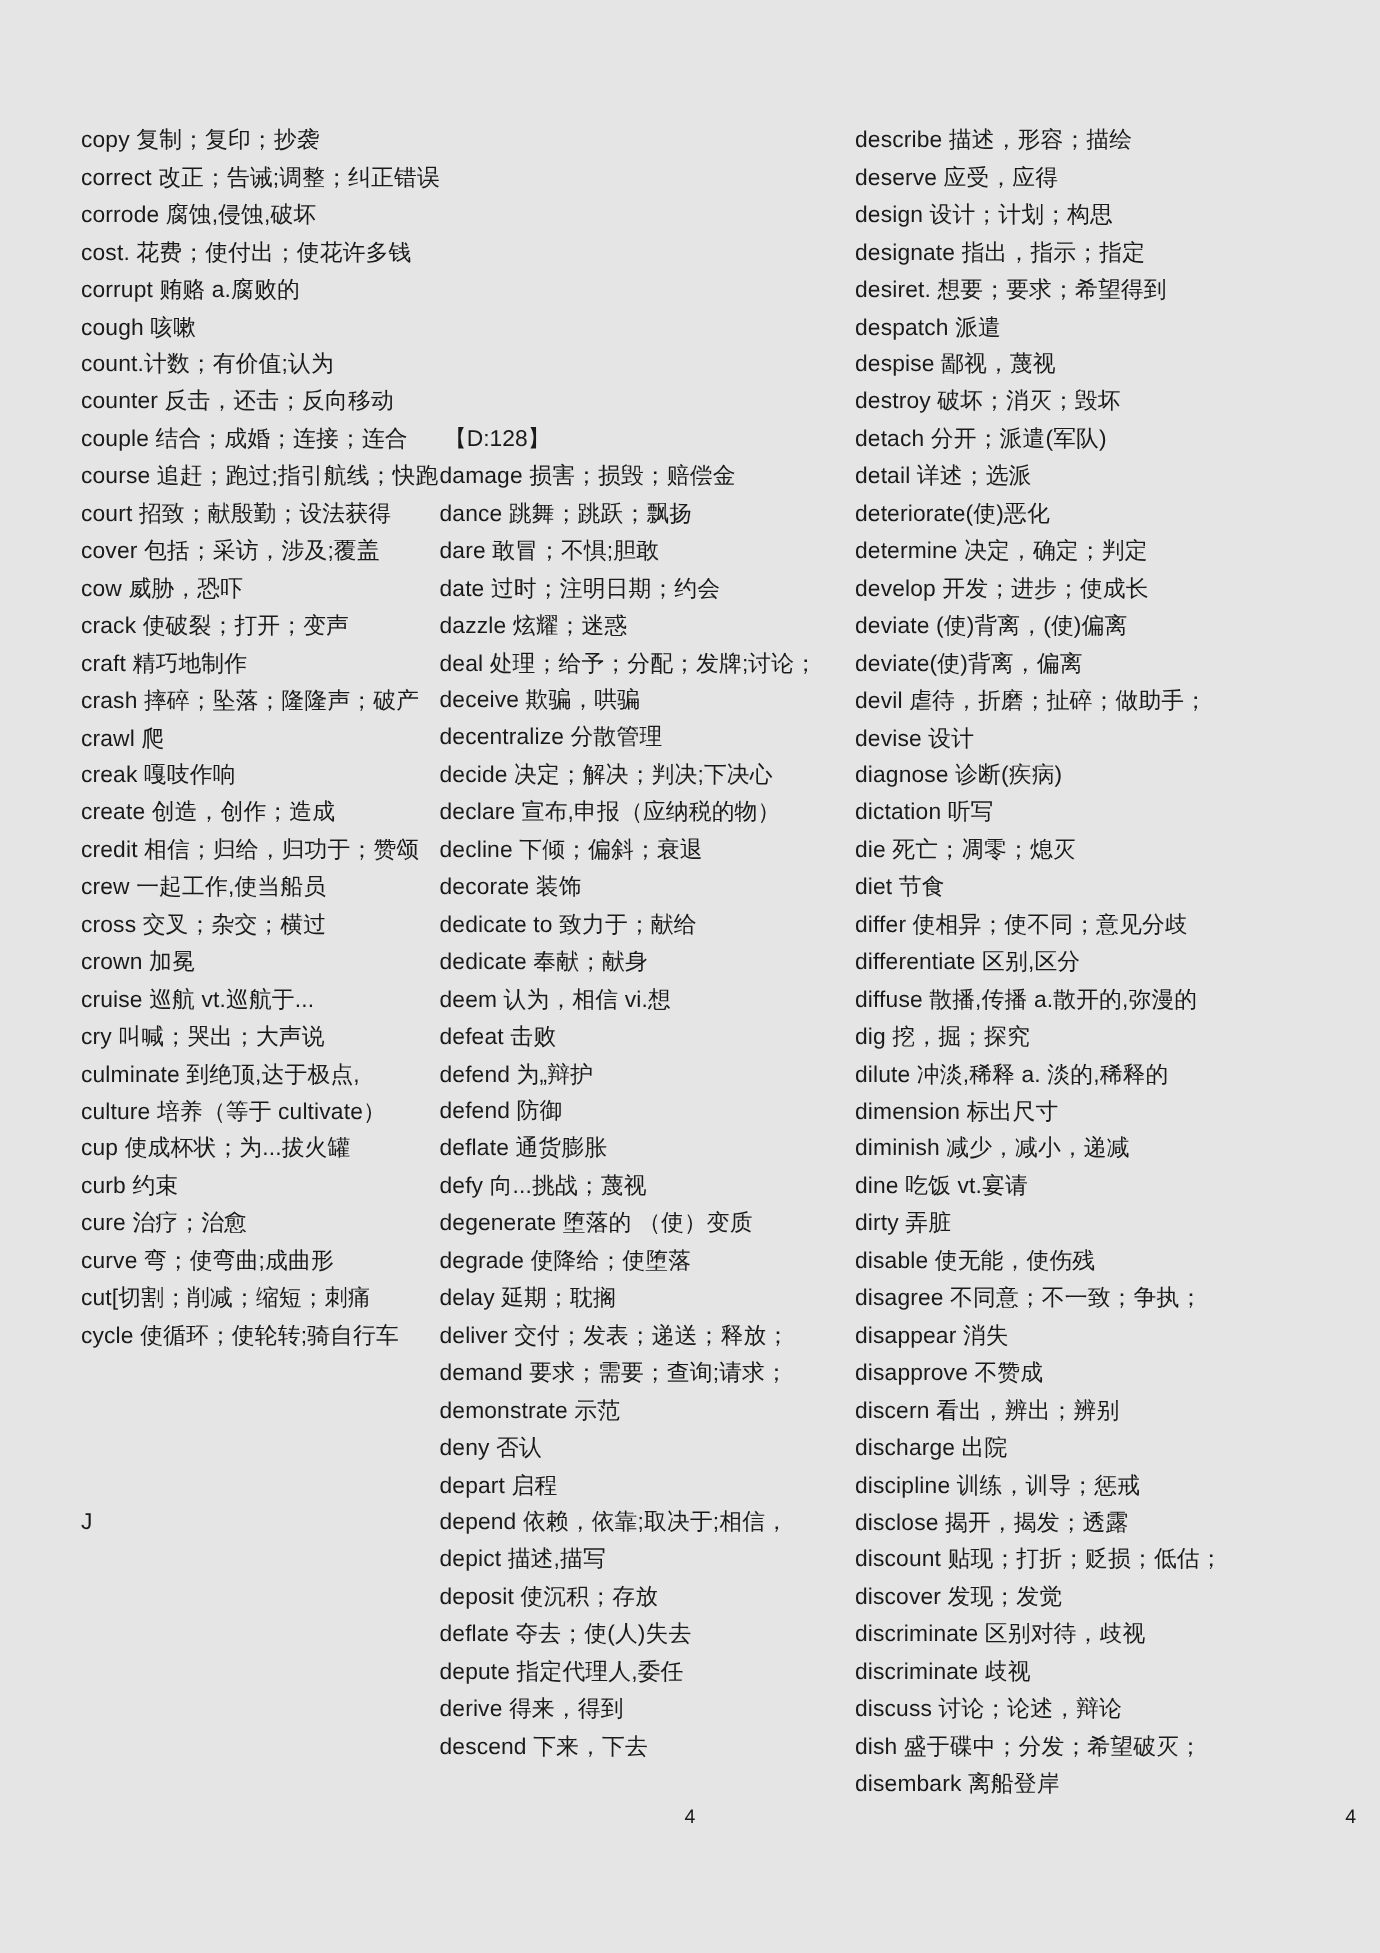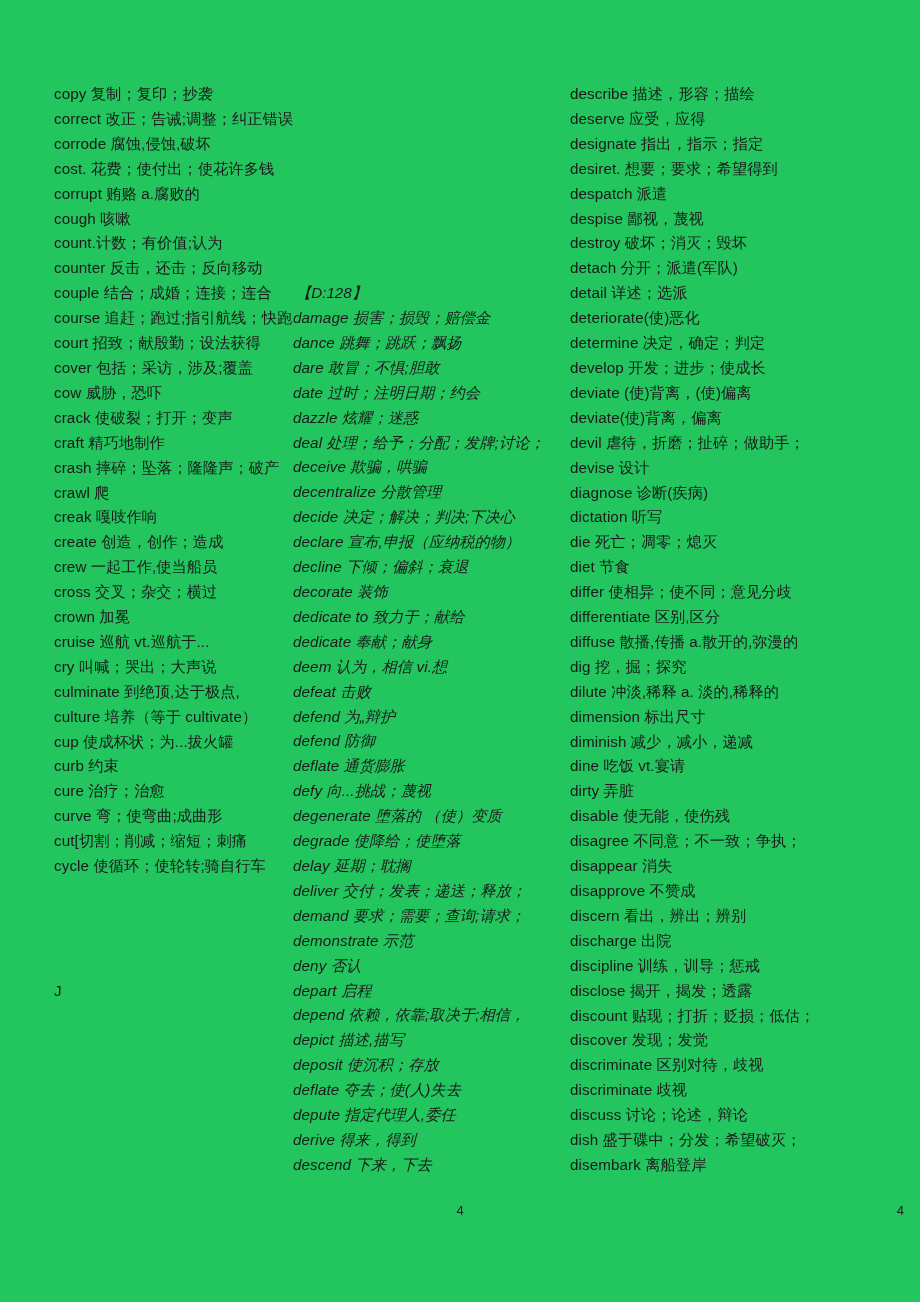--- a/index.html
+++ b/index.html
@@ -5,39 +5,39 @@
 <style>
   html, body {
     margin: 0;
     padding: 0;
     background: #ffffff;
   }
   .page {
     position: relative;
     width: 920px;
     height: 1302px;
-    background: #22c55e;
+    background: #e5e5e5;
     overflow: hidden;
     font-family: "Liberation Sans", "DejaVu Sans", sans-serif;
     color: #141414;
   }
   .columns {
     position: absolute;
     top: 82px;
     left: 0;
     width: 920px;
     display: flex;
     flex-direction: row;
     align-items: flex-start;
   }
   .column {
     box-sizing: border-box;
   }
   .col-1 { width: 285px; padding-left: 54px; }
-  .col-2 { width: 285px; padding-left: 8px; font-style: italic; }
+  .col-2 { width: 285px; padding-left: 8px; }
   .col-3 { width: 350px; padding-left: 0px; }
 
   .entry {
     font-size: 15.2px;
     line-height: 24.9px;
     white-space: nowrap;
     letter-spacing: 0.1px;
     color: #1a1a1a;
   }
   .section-head {
@@ -101,20 +101,21 @@
         <div class="entry">course 追赶；跑过;指引航线；快跑</div>
         <div class="entry">court 招致；献殷勤；设法获得</div>
         <div class="entry">cover 包括；采访，涉及;覆盖</div>
         <div class="entry">cow 威胁，恐吓</div>
         <div class="entry">crack  使破裂；打开；变声</div>
         <div class="entry">craft  精巧地制作</div>
         <div class="entry">crash 摔碎；坠落；隆隆声；破产</div>
         <div class="entry">crawl 爬</div>
         <div class="entry">creak 嘎吱作响</div>
         <div class="entry">create 创造，创作；造成</div>
+        <div class="entry">credit 相信；归给，归功于；赞颂</div>
         <div class="entry">crew 一起工作,使当船员</div>
         <div class="entry">cross 交叉；杂交；横过</div>
         <div class="entry">crown 加冕</div>
         <div class="entry">cruise 巡航  vt.巡航于...</div>
         <div class="entry">cry 叫喊；哭出；大声说</div>
         <div class="entry">culminate 到绝顶,达于极点,</div>
         <div class="entry">culture 培养（等于 cultivate）</div>
         <div class="entry">cup 使成杯状；为...拔火罐</div>
         <div class="entry">curb 约束</div>
         <div class="entry">cure 治疗；治愈</div>
@@ -175,20 +176,21 @@
         <div class="entry">depute 指定代理人,委任</div>
         <div class="entry">derive 得来，得到</div>
         <div class="entry">descend 下来，下去</div>
       </div>
     </div>
 
     <div class="column col-3">
       <div>
         <div class="entry">describe 描述，形容；描绘</div>
         <div class="entry">deserve  应受，应得</div>
+        <div class="entry">design 设计；计划；构思</div>
         <div class="entry">designate 指出，指示；指定</div>
         <div class="entry">desiret. 想要；要求；希望得到</div>
         <div class="entry">despatch 派遣</div>
         <div class="entry">despise 鄙视，蔑视</div>
         <div class="entry">destroy 破坏；消灭；毁坏</div>
         <div class="entry">detach 分开；派遣(军队)</div>
         <div class="entry">detail  详述；选派</div>
         <div class="entry">deteriorate(使)恶化</div>
         <div class="entry">determine 决定，确定；判定</div>
         <div class="entry">develop 开发；进步；使成长</div>

